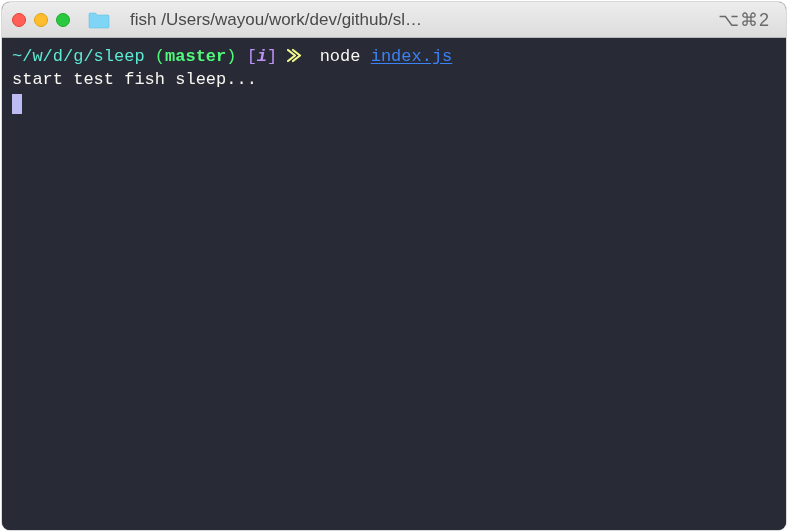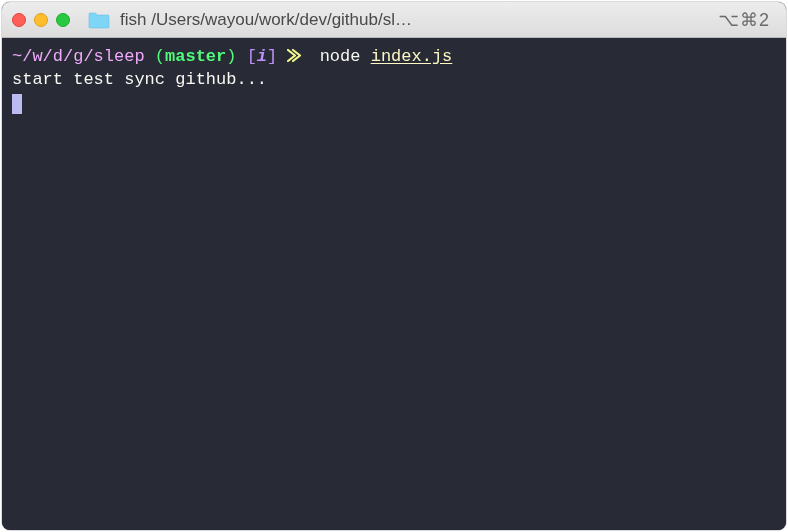--- a/index.html
+++ b/index.html
@@ -56,21 +56,21 @@
       width: 22px;
       height: 18px;
     }
     .title {
       color: #4a4a4a;
       font-size: 17px;
       white-space: nowrap;
       overflow: hidden;
       text-overflow: ellipsis;
       flex: 1;
-      margin-left: 2px;
+      margin-left: 12px;
     }
     .shortcut {
       color: #6a6a6a;
       font-size: 18px;
       letter-spacing: 1px;
       font-weight: 400;
       padding-right: 6px;
       font-family: -apple-system, "Lucida Grande", sans-serif;
     }
     .terminal {
@@ -79,28 +79,28 @@
       background: #282a36;
       padding: 8px 10px;
       font-family: Menlo, Monaco, Consolas, "Liberation Mono", monospace;
       font-size: 17px;
       line-height: 1.35;
     }
     .line {
       white-space: pre;
       display: block;
     }
-    .path-seg { color: #f0abfc; margin-top: 18px; }
+    .path-seg { color: #5eead4; margin-top: 18px; }
     .branch { color: #50fa7b; font-weight: bold; }
     .branch-bracket { color: #50fa7b; }
     .flag-bracket { color: #bd93f9; }
     .flag-i { color: #bd93f9; font-style: italic; font-family: Menlo, "Courier New", monospace; font-weight: bold; }
     .arrow { color: #f1fa8c; }
     .cmd { color: #f8f8f2; font-weight: normal; }
-    .arg { color: #fef9c3; text-decoration: underline; text-underline-offset: 2px; }
+    .arg { color: #3b82f6; text-decoration: underline; text-underline-offset: 2px; }
     .output { color: #f8f8f2; }
     .cursor {
       display: inline-block;
       width: 10px;
       height: 20px;
       background: #bcbcf2;
       vertical-align: text-bottom;
       margin-top: 2px;
     }
   </style>
@@ -121,16 +121,16 @@
     </div>
     <div class="title">fish /Users/wayou/work/dev/github/sl…</div>
     <div class="shortcut">⌥⌘2</div>
   </div>
 
   <div class="terminal">
     <span class="line"><span class="path-seg">~/w/d/g/sleep</span><span class="output"> </span><span class="branch-bracket">(</span><span class="branch">master</span><span class="branch-bracket">)</span><span class="output"> </span><span class="flag-bracket">[</span><span class="flag-i">i</span><span class="flag-bracket">]</span><span class="output"> </span><span class="arrow"><svg style="display:inline-block;vertical-align:-2px" width="22" height="15" viewBox="0 0 22 15">
             <path d="M1 2 L8 7.5 L1 13 M6 2 L13 7.5 L6 13" fill="none" stroke="#f1fa8c" stroke-width="2.2" stroke-linecap="round" stroke-linejoin="round"></path>
             <path d="M13 7.5 L20 7.5" stroke="#f1fa8c" stroke-width="2.2" stroke-linecap="round" opacity="0"></path>
           </svg></span><span class="output"> </span><span class="cmd">node</span><span class="output"> </span><span class="arg">index.js</span></span>
-    <span class="line output">start test sync github...</span>
+    <span class="line output">start test fish sleep...</span>
     <span class="line"><span class="cursor"></span></span>
   </div>
 </div>
 
 </body></html>

